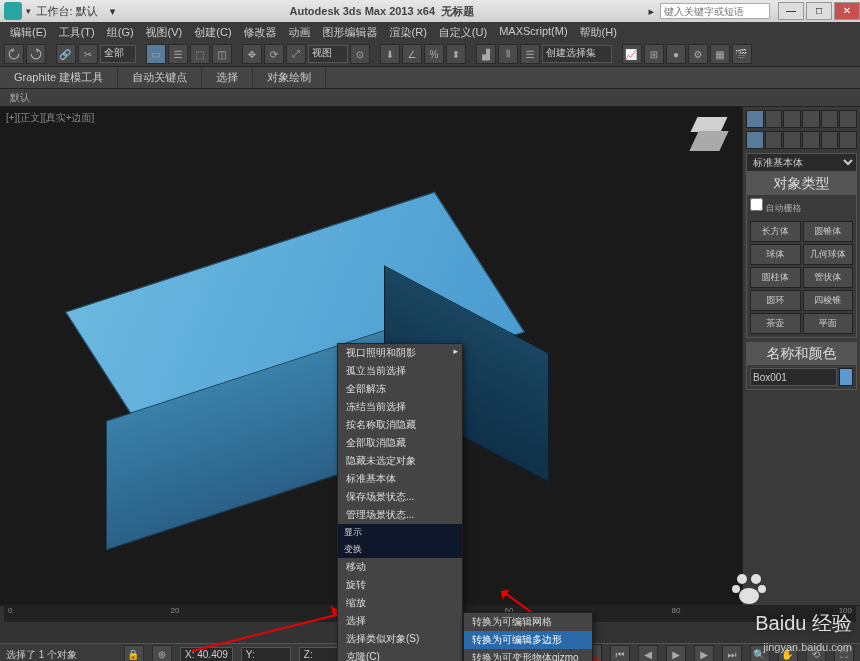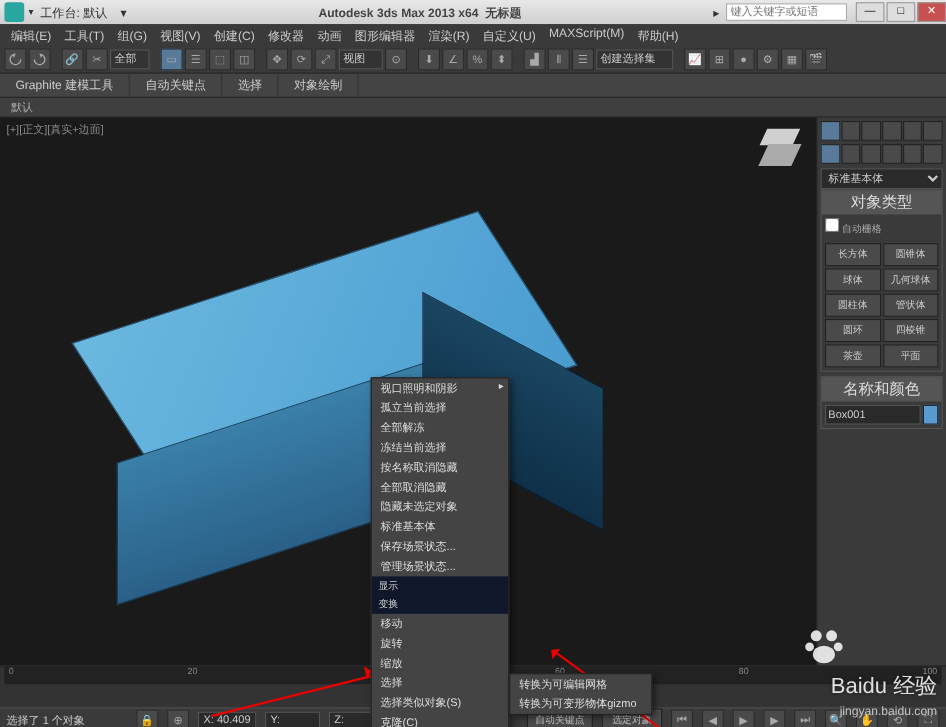--- a/index.html
+++ b/index.html
@@ -220,20 +220,21 @@
           <div class="ctx-item">缩放</div>
           <div class="ctx-item">选择</div>
           <div class="ctx-item">选择类似对象(S)</div>
           <div class="ctx-item">克隆(C)</div>
         </div>
     </div>
 
     <div class="submenu">
       <div id="submenu-items">
           <div class="ctx-item">转换为可编辑网格</div>
+          <div class="ctx-item hl">转换为可编辑多边形</div>
           <div class="ctx-item">转换为可变形物体gizmo</div>
         </div>
     </div>
   </div>
 
   <div class="cmd-panel">
     <div class="cmd-tabs">
       <div class="cmd-tab active"></div>
       <div class="cmd-tab"></div>
       <div class="cmd-tab"></div>

